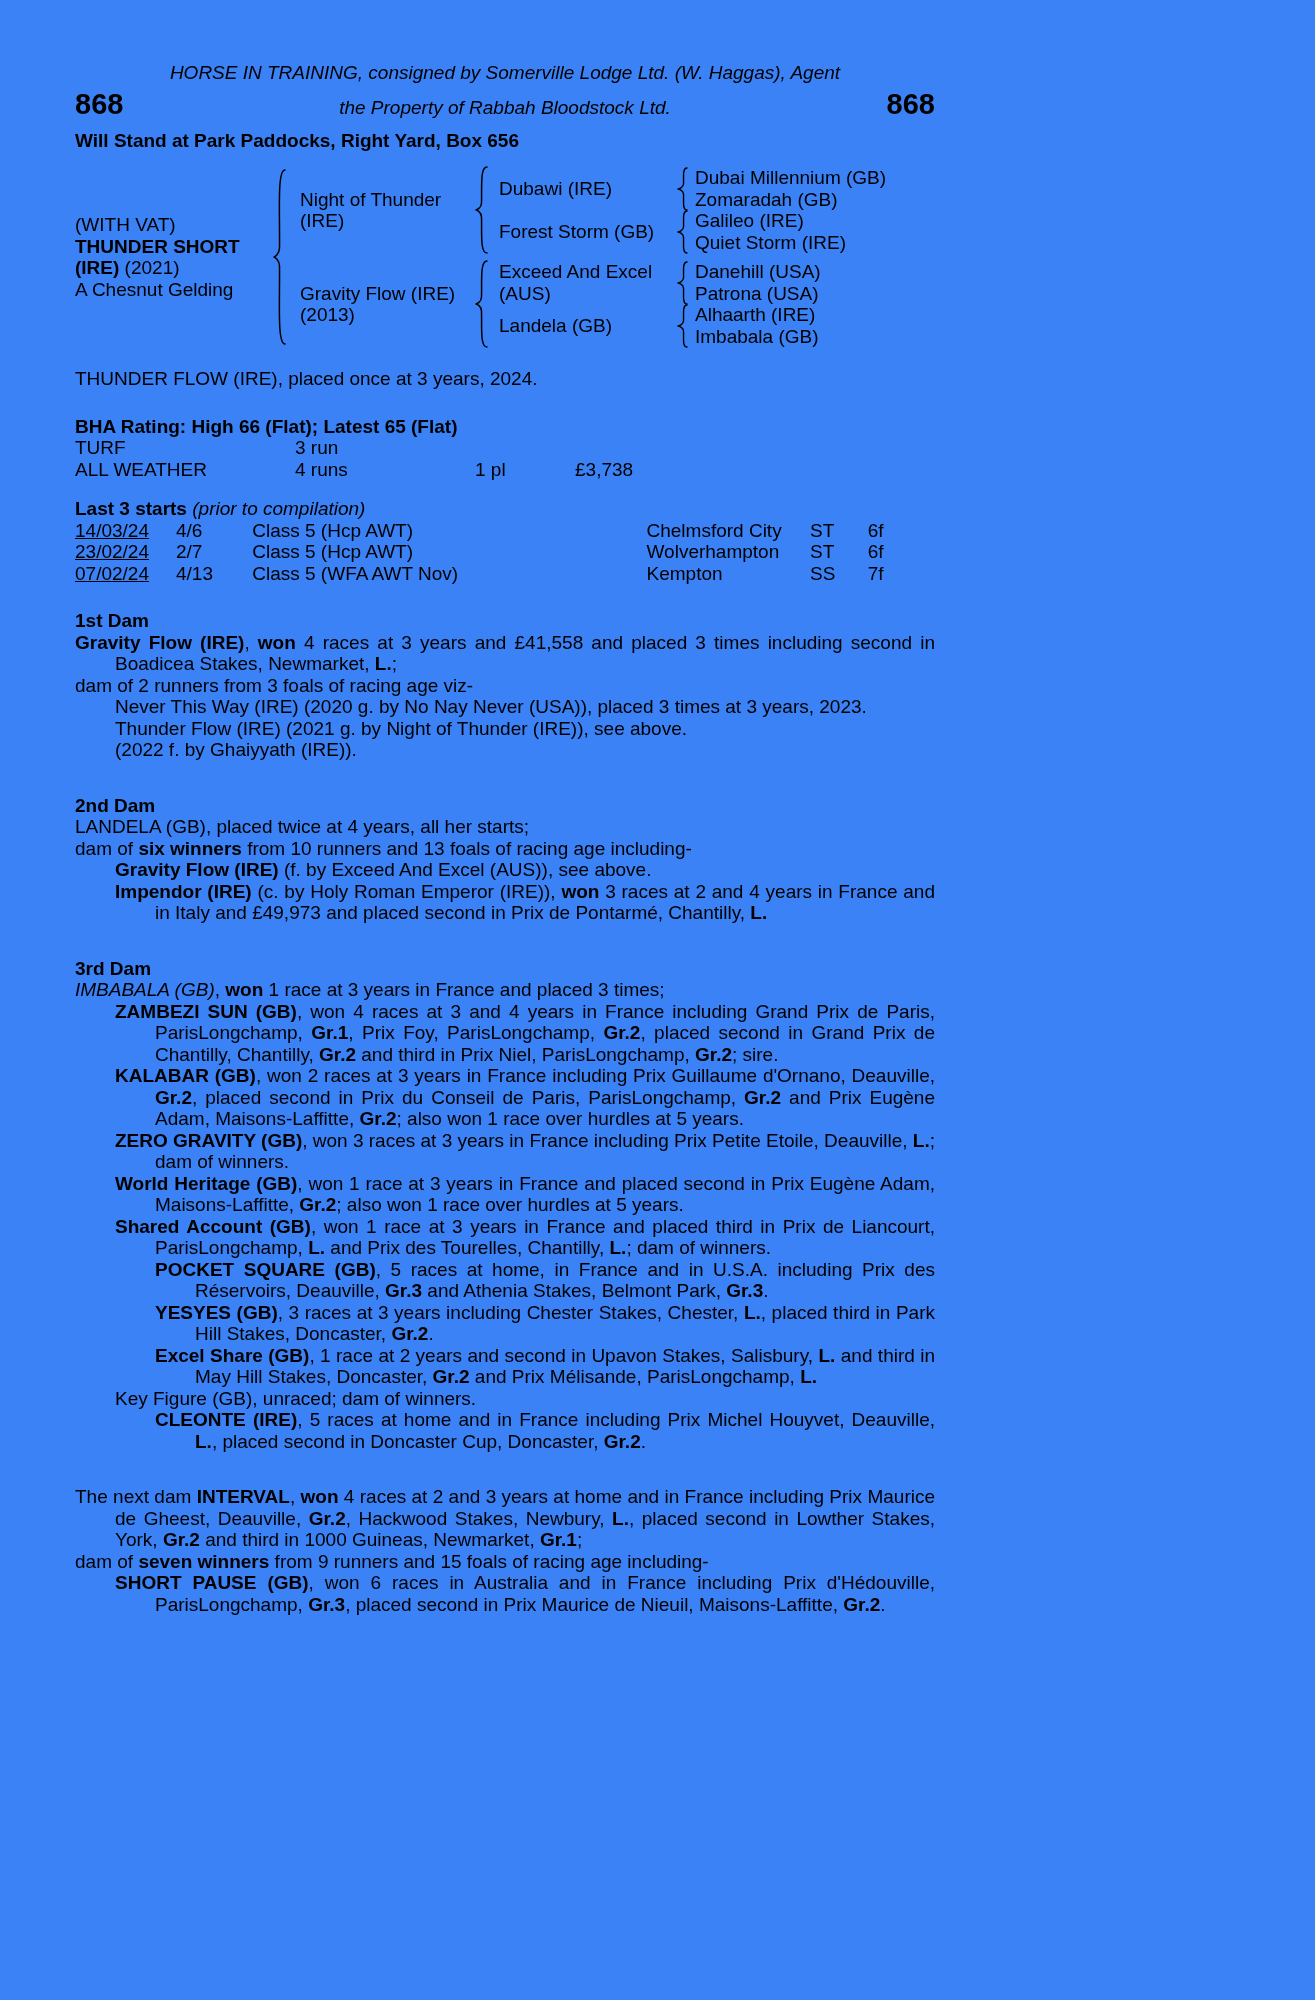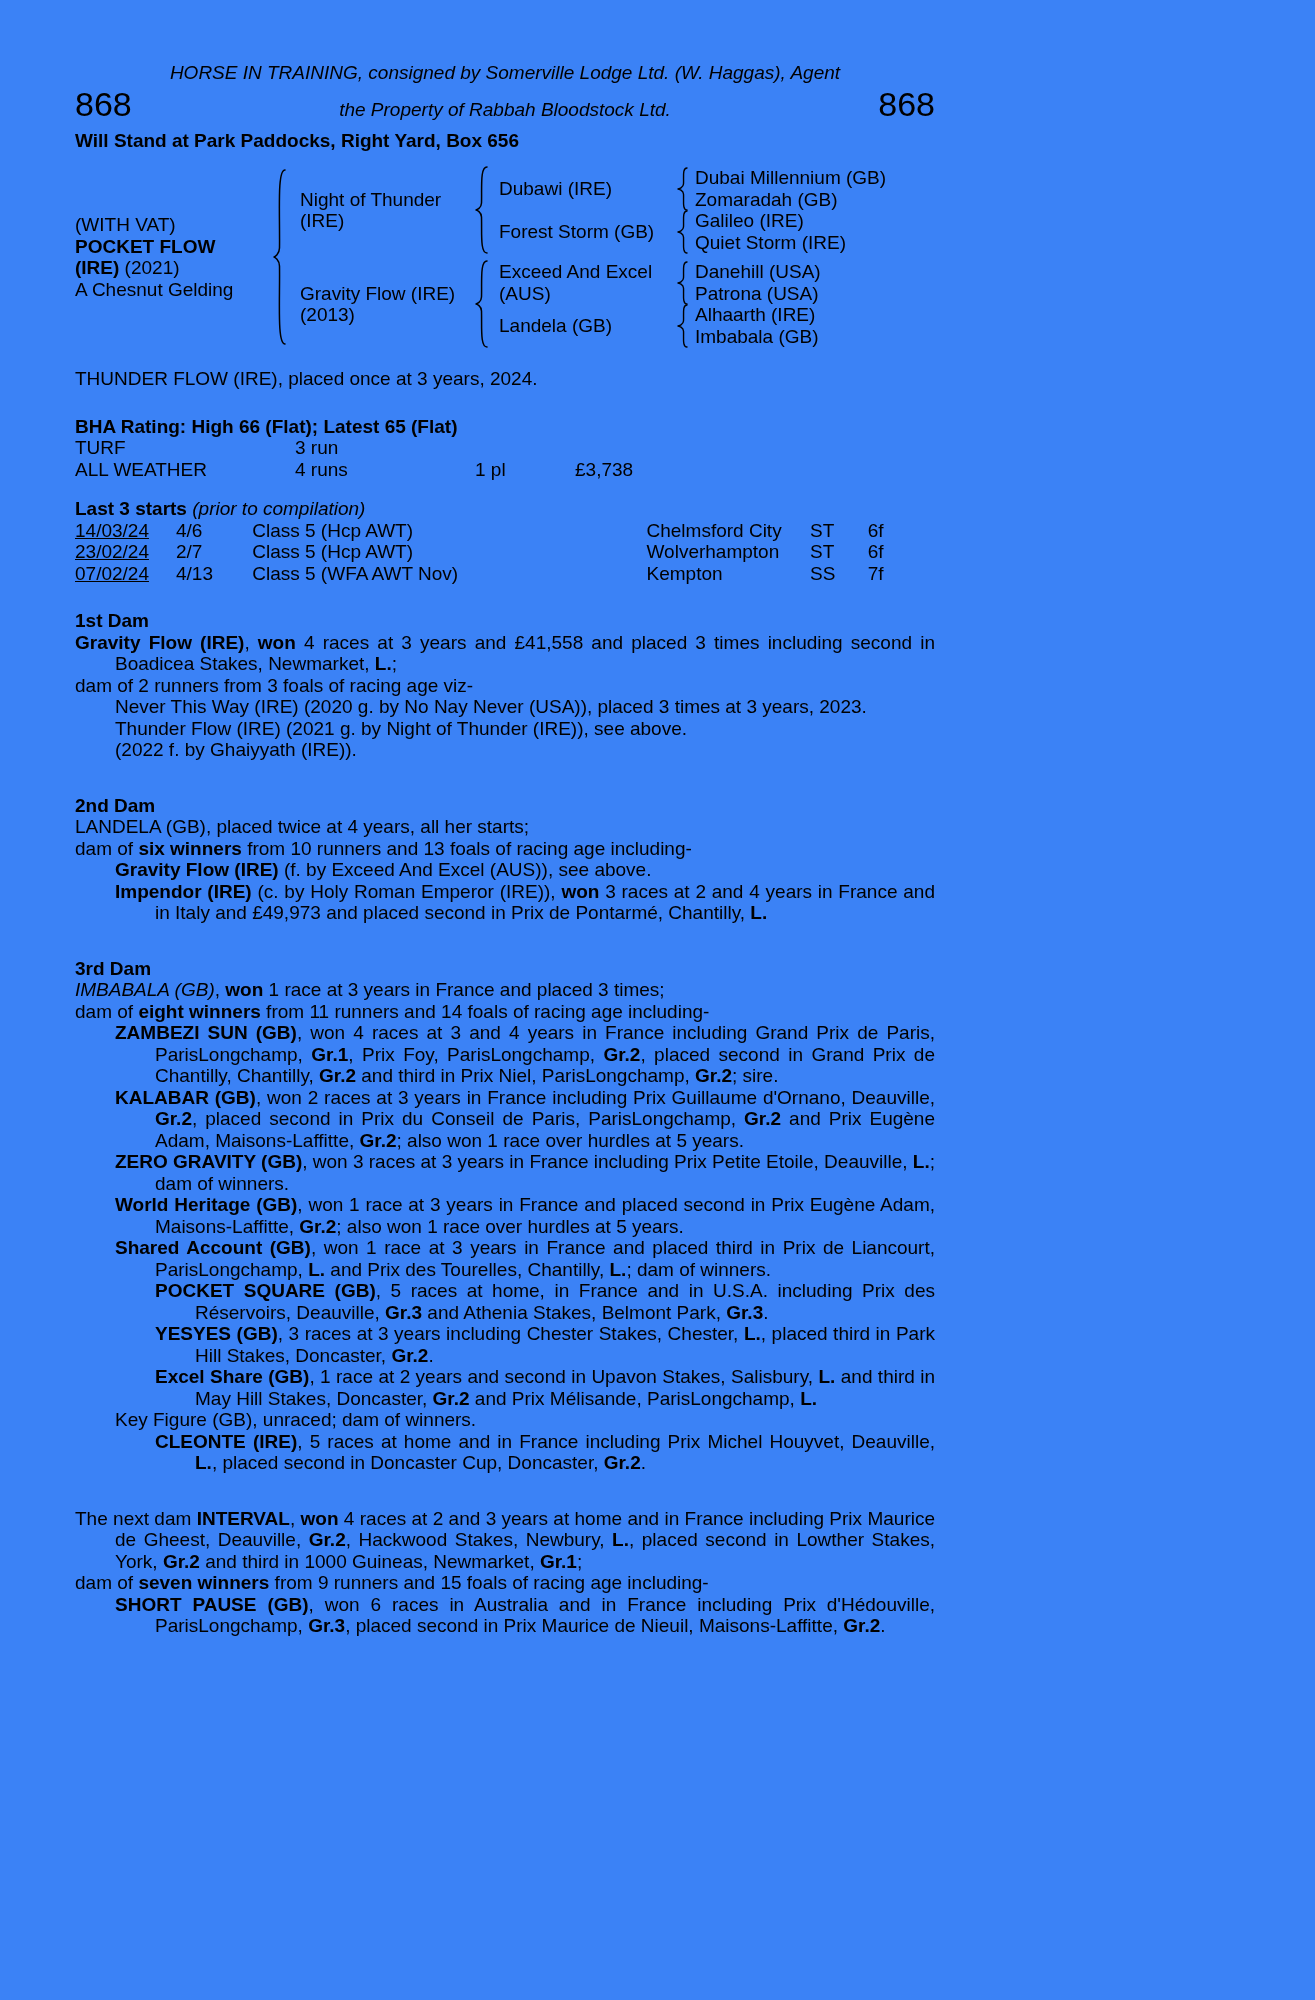--- a/index.html
+++ b/index.html
@@ -7,21 +7,21 @@
   body{background:#ffffff;color:#000;font-family:"Liberation Sans","DejaVu Sans",sans-serif;}
   .sheet{position:relative;width:1315px;height:2000px;background:#3b82f6;overflow:hidden;}
   .page{width:860px;margin-left:75px;padding-top:62px;font-size:19px;line-height:21.5px;}
   p{margin:0;}
   .b{font-weight:700;}
   .i{font-style:italic;}
 
   
   .consignor{text-align:center;font-style:italic;}
   .lot-row{display:flex;align-items:baseline;margin-top:2px;}
-  .lot-num{width:140px;font-size:34px;font-weight:400;line-height:36px;}
+  .lot-num{width:140px;font-size:29px;font-weight:700;line-height:36px;}
   .lot-num.right{text-align:right;}
   .property{flex:1;text-align:center;font-style:italic;}
   .stand{font-weight:700;margin-top:8px;}
 
   
   .pedigree{display:flex;align-items:center;margin-top:14px;}
   .ped-root{width:185px;}
   .gen1-col{display:flex;flex-direction:column;}
   .gen1-block{display:flex;align-items:center;}
   .gen1-block + .gen1-block{margin-top:4px;}
@@ -75,21 +75,21 @@
       <div class="lot-num">868</div>
       <div class="property">the Property of Rabbah Bloodstock Ltd.</div>
       <div class="lot-num right">868</div>
     </div>
 
     <div class="stand">Will Stand at Park Paddocks, Right Yard, Box 656</div>
 
     <div class="pedigree">
       <div class="ped-root">
         <div><span>(WITH VAT)</span></div>
-        <div><span class="b">POCKET FLOW</span></div>
+        <div><span class="b">THUNDER SHORT</span></div>
         <div><span class="b">(IRE)</span><span> (2021)</span></div>
         <div><span>A Chesnut Gelding</span></div>
       </div>
       <div class="brace brace-lg">
         <svg width="18" height="178" viewBox="0 0 18 178">
             <path d="M 14 2 C 6 2, 9 45, 8.5 80 C 8.3 86, 4 89, 2.5 89 C 4 89, 8.3 92, 8.5 98 C 9 133, 6 176, 14 176" stroke="#000" stroke-width="1.5" fill="none" stroke-linecap="round"></path>
           </svg>
       </div>
       <div class="gen1-col">
 
@@ -240,21 +240,20 @@
       <div class="dam-heading">2nd Dam</div>
       <p class="para h0"><span>LANDELA (GB), placed twice at 4 years, all her starts;</span></p>
       <p class="para h0"><span>dam of </span><span class="b">six winners</span><span> from 10 runners and 13 foals of racing age including-</span></p>
       <p class="para l1"><span class="b">Gravity Flow (IRE)</span><span> (f. by Exceed And Excel (AUS)), see above.</span></p>
       <p class="para l1"><span class="b">Impendor (IRE)</span><span> (c. by Holy Roman Emperor (IRE)), </span><span class="b">won</span><span> 3 races at 2 and 4 years in France and in Italy and £49,973 and placed second in Prix de Pontarmé, Chantilly, </span><span class="b">L.</span></p>
     </div>
 
     <div class="section sp">
       <div class="dam-heading">3rd Dam</div>
       <p class="para h0"><span class="i">IMBABALA (GB)</span><span>, </span><span class="b">won</span><span> 1 race at 3 years in France and placed 3 times;</span></p>
-      <p class="para h0"><span>dam of </span><span class="b">eight winners</span><span> from 11 runners and 14 foals of racing age including-</span></p>
       <p class="para l1"><span class="b">ZAMBEZI SUN (GB)</span><span>, won 4 races at 3 and 4 years in France including Grand Prix de Paris, ParisLongchamp, </span><span class="b">Gr.1</span><span>, Prix Foy, ParisLongchamp, </span><span class="b">Gr.2</span><span>, placed second in Grand Prix de Chantilly, Chantilly, </span><span class="b">Gr.2</span><span> and third in Prix Niel, ParisLongchamp, </span><span class="b">Gr.2</span><span>; sire.</span></p>
       <p class="para l1"><span class="b">KALABAR (GB)</span><span>, won 2 races at 3 years in France including Prix Guillaume d'Ornano, Deauville, </span><span class="b">Gr.2</span><span>, placed second in Prix du Conseil de Paris, ParisLongchamp, </span><span class="b">Gr.2</span><span> and Prix Eugène Adam, Maisons-Laffitte, </span><span class="b">Gr.2</span><span>; also won 1 race over hurdles at 5 years.</span></p>
       <p class="para l1"><span class="b">ZERO GRAVITY (GB)</span><span>, won 3 races at 3 years in France including Prix Petite Etoile, Deauville, </span><span class="b">L.</span><span>; dam of winners.</span></p>
       <p class="para l1"><span class="b">World Heritage (GB)</span><span>, won 1 race at 3 years in France and placed second in Prix Eugène Adam, Maisons-Laffitte, </span><span class="b">Gr.2</span><span>; also won 1 race over hurdles at 5 years.</span></p>
       <p class="para l1"><span class="b">Shared Account (GB)</span><span>, won 1 race at 3 years in France and placed third in Prix de Liancourt, ParisLongchamp, </span><span class="b">L.</span><span> and Prix des Tourelles, Chantilly, </span><span class="b">L.</span><span>; dam of winners.</span></p>
       <p class="para l2"><span class="b">POCKET SQUARE (GB)</span><span>, 5 races at home, in France and in U.S.A. including Prix des Réservoirs, Deauville, </span><span class="b">Gr.3</span><span> and Athenia Stakes, Belmont Park, </span><span class="b">Gr.3</span><span>.</span></p>
       <p class="para l2"><span class="b">YESYES (GB)</span><span>, 3 races at 3 years including Chester Stakes, Chester, </span><span class="b">L.</span><span>, placed third in Park Hill Stakes, Doncaster, </span><span class="b">Gr.2</span><span>.</span></p>
       <p class="para l2"><span class="b">Excel Share (GB)</span><span>, 1 race at 2 years and second in Upavon Stakes, Salisbury, </span><span class="b">L.</span><span> and third in May Hill Stakes, Doncaster, </span><span class="b">Gr.2</span><span> and Prix Mélisande, ParisLongchamp, </span><span class="b">L.</span></p>
       <p class="para l1"><span>Key Figure (GB), unraced; dam of winners.</span></p>
       <p class="para l2"><span class="b">CLEONTE (IRE)</span><span>, 5 races at home and in France including Prix Michel Houyvet, Deauville, </span><span class="b">L.</span><span>, placed second in Doncaster Cup, Doncaster, </span><span class="b">Gr.2</span><span>.</span></p>

